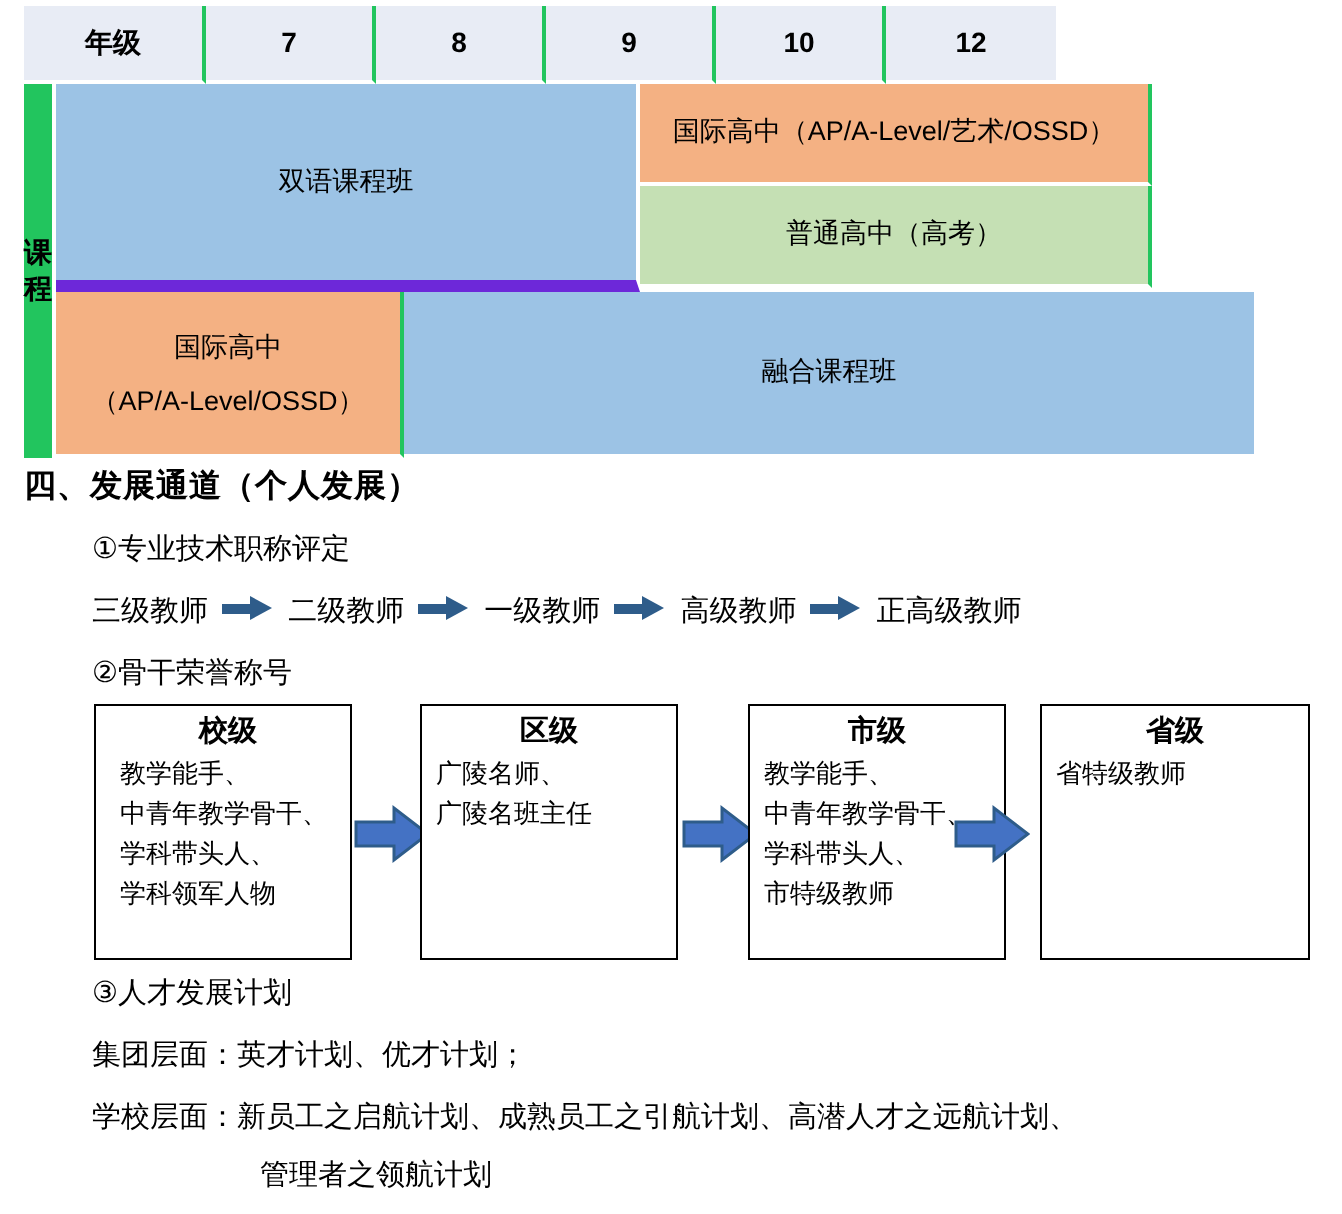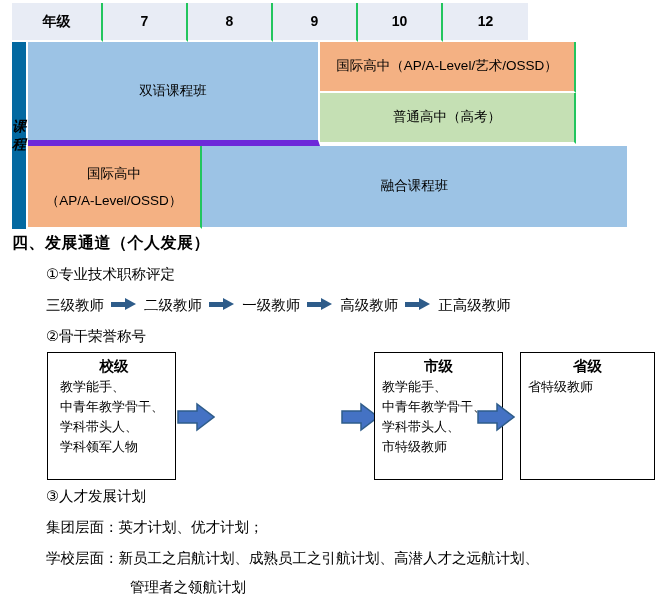--- a/index.html
+++ b/index.html
@@ -43,28 +43,27 @@
     height: 39px;
   }
   .hdr-grade { width: 91px; }
   .hdr-num   { width: 85px; }
   .hdr-last  { border-right: none; }
 
   .body-wrap { display: flex; }
   .rowlabel {
     box-sizing: border-box;
     width: 91px;
-    background: #0369a1;
+    background: #22c55e;
     display: flex;
     align-items: center;
     justify-content: center;
     font-weight: bold;
     font-size: 14px;
     border-right: 2px solid #ffffff;
-    font-style: italic;
   }
   .body-grid { flex: 1; }
 
   .band { display: flex; }
   .blue   { background: #9CC3E5; }
   .green  { background: #C5E0B4; }
   .orange { background: #F4B183; }
 
   .c-bilingual {
     width: 292px;
@@ -255,20 +254,25 @@
 学科带头人、
 学科领军人物</div>
   </div>
 
   <div class="arrow-block" id="arrow-block-0">
     <svg width="38" height="30" viewBox="0 0 38 30">
       <polygon points="1,9 20,9 20,2 37,15 20,28 20,21 1,21" fill="#4472C4" stroke="#2E5C8A" stroke-width="1.5"></polygon>
     </svg>
   </div>
 
+  <div class="lvl-box" id="lvl-box-1">
+    <div class="lvl-title">区级</div>
+    <div class="lvl-items">广陵名师、
+广陵名班主任</div>
+  </div>
 
   <div class="arrow-block" id="arrow-block-1">
     <svg width="38" height="30" viewBox="0 0 38 30">
       <polygon points="1,9 20,9 20,2 37,15 20,28 20,21 1,21" fill="#4472C4" stroke="#2E5C8A" stroke-width="1.5"></polygon>
     </svg>
   </div>
 
   <div class="lvl-box" id="lvl-box-2">
     <div class="lvl-title">市级</div>
     <div class="lvl-items">教学能手、

